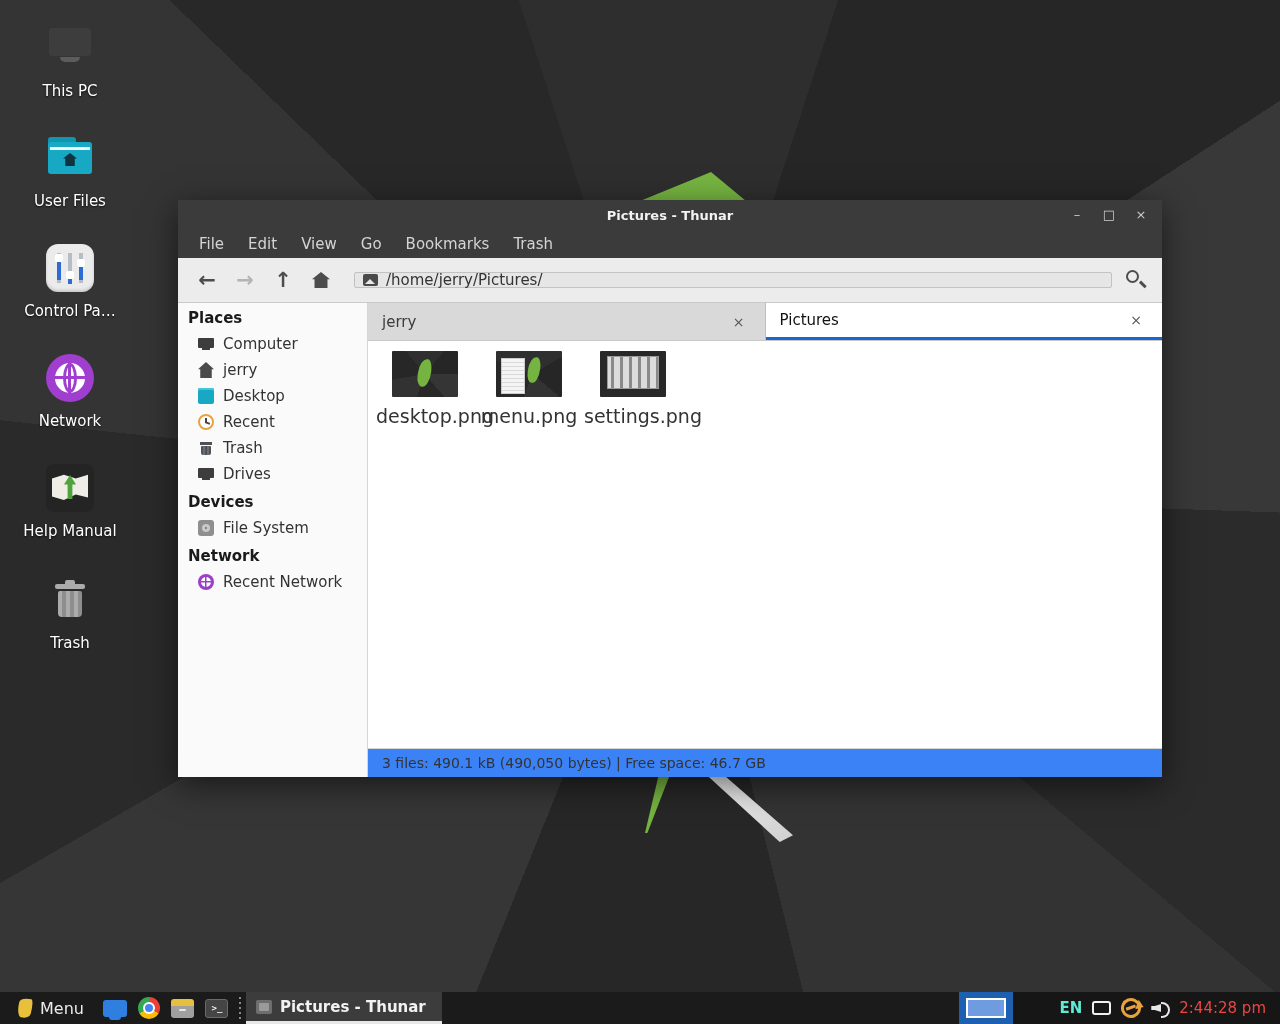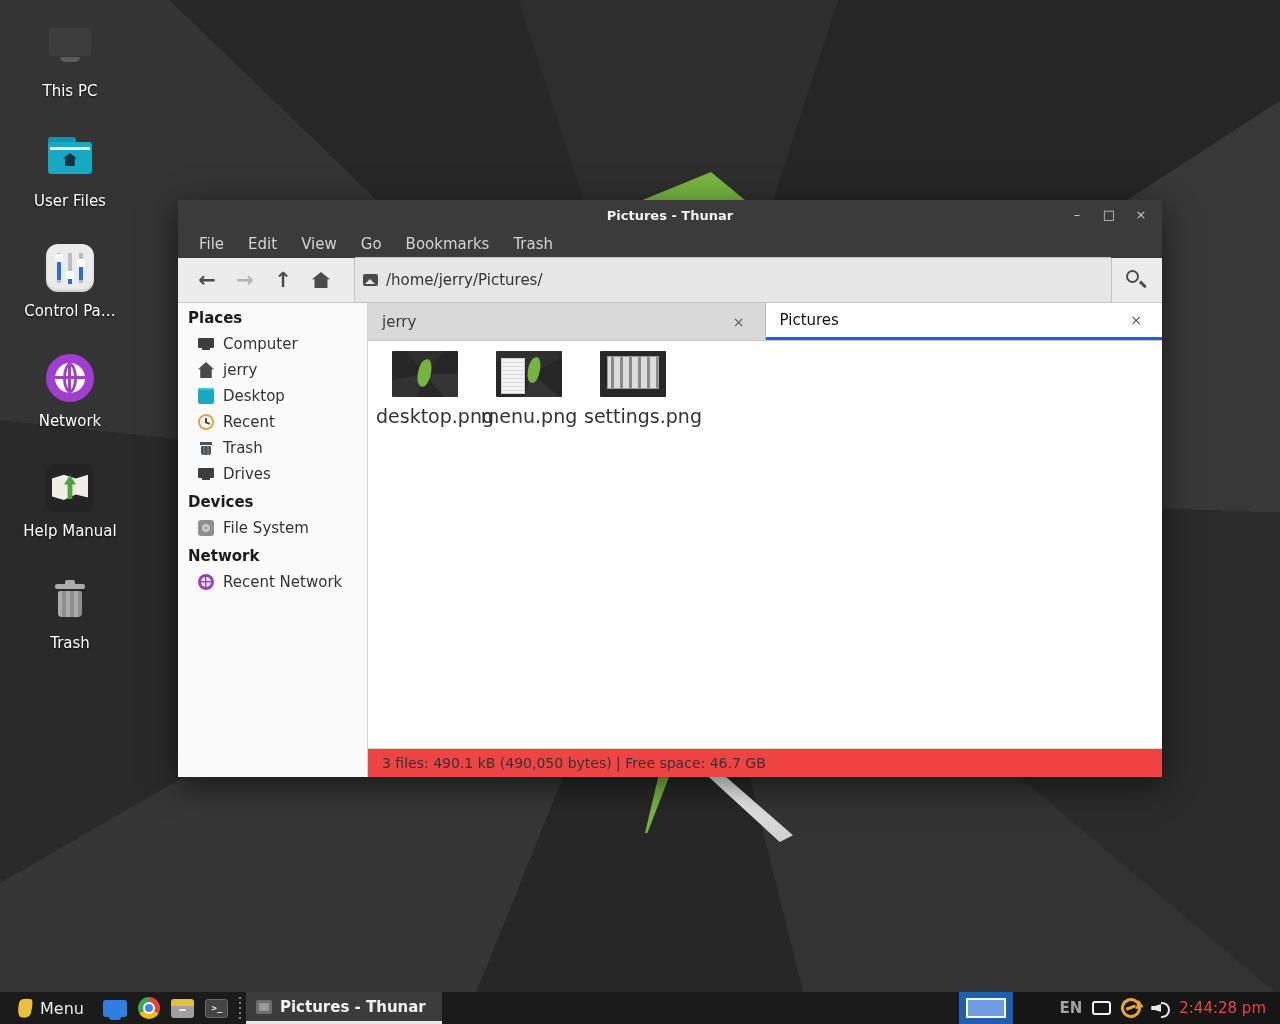--- a/index.html
+++ b/index.html
@@ -73,21 +73,21 @@
   .win-controls { position:absolute; right:8px; top:0; height:30px; display:flex; align-items:center; gap:6px; }
   .win-btn { width:26px; height:24px; color:#cccccc; font-size:13px; text-align:center; line-height:24px; cursor:pointer; }
   .menubar { height:28px; background:#3b3b3b; display:flex; align-items:center; padding-left:10px; gap:2px; flex:0 0 auto; }
   .menu-item { color:#d4d4d4; font-size:15px; padding:3px 11px; cursor:pointer; }
 
   .toolbar { height:45px; background:#ececec; border-bottom:1px solid #c9c9c9; display:flex; align-items:center; padding:0 10px; flex:0 0 auto; }
   .nav-btn { width:38px; height:32px; display:flex; align-items:center; justify-content:center;
       font-size:21px; font-weight:bold; color:#4c4c4c; cursor:pointer; }
   .nav-btn.disabled { color:#b4b4b4; }
   .home-glyph { width:18px; height:16px; background:#4c4c4c; clip-path:polygon(50% 0,100% 45%,86% 45%,86% 100%,14% 100%,14% 45%,0 45%); }
-  .pathbar { flex:1; height:46px; margin-left:14px; background:#e6e6e6; border:1px solid #c2c2c2; border-radius:2px;
+  .pathbar { flex:1; height:16px; margin-left:14px; background:#e6e6e6; border:1px solid #c2c2c2; border-radius:2px;
       display:flex; align-items:center; padding:0 8px; gap:8px; }
   .path-img-icon { width:15px; height:12px; background:#4a4a4a; border-radius:2px; position:relative; }
   .path-img-icon::after { content:""; position:absolute; left:2px; bottom:2px; width:0; height:0;
       border-left:5px solid transparent; border-right:5px solid transparent; border-bottom:5px solid #e8e8e8; }
   .path-text { font-size:15px; color:#333333; }
   .search-btn { width:34px; height:32px; margin-left:6px; position:relative; cursor:pointer; }
   .search-btn .lens { position:absolute; left:8px; top:6px; width:13px; height:13px; border:2.5px solid #4c4c4c; border-radius:50%; }
   .search-btn .stem { position:absolute; left:21px; top:19px; width:8px; height:2.5px; background:#4c4c4c; transform:rotate(45deg); }
 
   .win-body { flex:1; display:flex; min-height:0; background:#ffffff; }
@@ -134,21 +134,21 @@
       background-image:repeating-linear-gradient(#f4f4f4 0 3px,#d9d9d9 3px 4px); }
   .th-menu .leaf { position:absolute; left:32px; top:6px; width:12px; height:26px; background:#76b441;
       border-radius:60% 40% 55% 45% / 55% 45% 60% 40%; transform:rotate(8deg); }
   .th-settings { background:#282828; }
   .th-settings .winlet { position:absolute; left:7px; top:5px; width:52px; height:33px; background:#dcdcdc; border:1px solid #9a9a9a;
       background-image:
         repeating-linear-gradient(90deg, #8a8a8a 0 3px, transparent 3px 9px),
         linear-gradient(transparent 0 6px, transparent 6px);
       background-size:52px 4px; background-repeat:repeat-y; background-position:3px 6px; }
 
-  .statusbar { height:29px; background:#ef4444; border-top:1px solid #d6d6d6; display:flex; align-items:center;
+  .statusbar { height:29px; background:#3b82f6; border-top:1px solid #d6d6d6; display:flex; align-items:center;
       padding-left:14px; font-size:14px; color:#333333; flex:0 0 auto; }
 
   
   .taskbar { position:absolute; left:0; bottom:0; width:1280px; height:32px; background:#1b1b1b;
       display:flex; align-items:center; }
   .tb-feather { width:14px; height:20px; margin:0 8px 0 10px; background:#e8c03c;
       border-radius:80% 20% 60% 40% / 30% 70% 30% 70%; transform:rotate(14deg); }
   .tb-menu-label { color:#eaeaea; font-size:16px; margin-right:14px; cursor:pointer; }
   .tb-launcher { width:34px; height:32px; display:flex; align-items:center; justify-content:center; cursor:pointer; }
   .tbi-files { width:24px; height:17px; background:#2f7fe0; border-radius:3px; position:relative; }
@@ -166,21 +166,21 @@
       background:repeating-linear-gradient(#888888 0 2px, transparent 2px 5px); background-size:2px 100%; background-repeat:no-repeat; background-position:center; }
   .tb-task { height:32px; width:196px; background:#3c3c3c; display:flex; align-items:center; gap:8px;
       padding:0 10px; cursor:pointer; border-bottom:3px solid #e8e8e8; }
   .tb-task-icon { width:16px; height:14px; background:#6e6e6e; border-radius:2px; position:relative; }
   .tb-task-icon::after { content:""; position:absolute; left:3px; top:3px; width:10px; height:8px; background:#9a9a9a; border-radius:1px; }
   .tb-task-label { color:#f2f2f2; font-size:15px; font-weight:bold; white-space:nowrap; }
   .tb-spacer { flex:1; }
   .tb-pager { width:54px; height:32px; background:#1d5fb0; display:flex; align-items:center; justify-content:center; cursor:pointer; }
   .tb-pager-inner { width:40px; height:20px; background:#6f9ce0; border:2px solid #ffffff; }
   .tb-tray { display:flex; align-items:center; gap:10px; padding:0 10px 0 46px; height:32px; background:#161616; }
-  .tray-lang { color:#a3a3a3; font-size:15px; font-weight:bold; cursor:pointer; }
+  .tray-lang { color:#5eead4; font-size:15px; font-weight:bold; cursor:pointer; }
   .tray-display { width:19px; height:14px; border:2.5px solid #f0f0f0; border-radius:3px; cursor:pointer; }
   .tray-update { width:20px; height:20px; border:3px solid #e8a33d; border-radius:50%; position:relative; cursor:pointer; transform:rotate(-20deg); }
   .tray-update::before { content:""; position:absolute; left:2px; top:5px; width:10px; height:3px; background:#e8a33d; }
   .tray-update::after { content:""; position:absolute; right:-6px; top:3px; width:0; height:0;
       border-top:5px solid transparent; border-bottom:5px solid transparent; border-left:7px solid #e8a33d; transform:rotate(40deg); }
   .tray-speaker { position:relative; width:18px; height:16px; cursor:pointer; }
   .tray-speaker::before { content:""; position:absolute; left:0; top:4px; width:10px; height:8px; background:#e8e8e8;
       clip-path:polygon(0 25%,35% 25%,100% 0,100% 100%,35% 75%,0 75%); }
   .tray-speaker::after { content:""; position:absolute; left:10px; top:2px; width:7px; height:12px;
       border:2px solid #e8e8e8; border-left:none; border-radius:0 8px 8px 0; }

